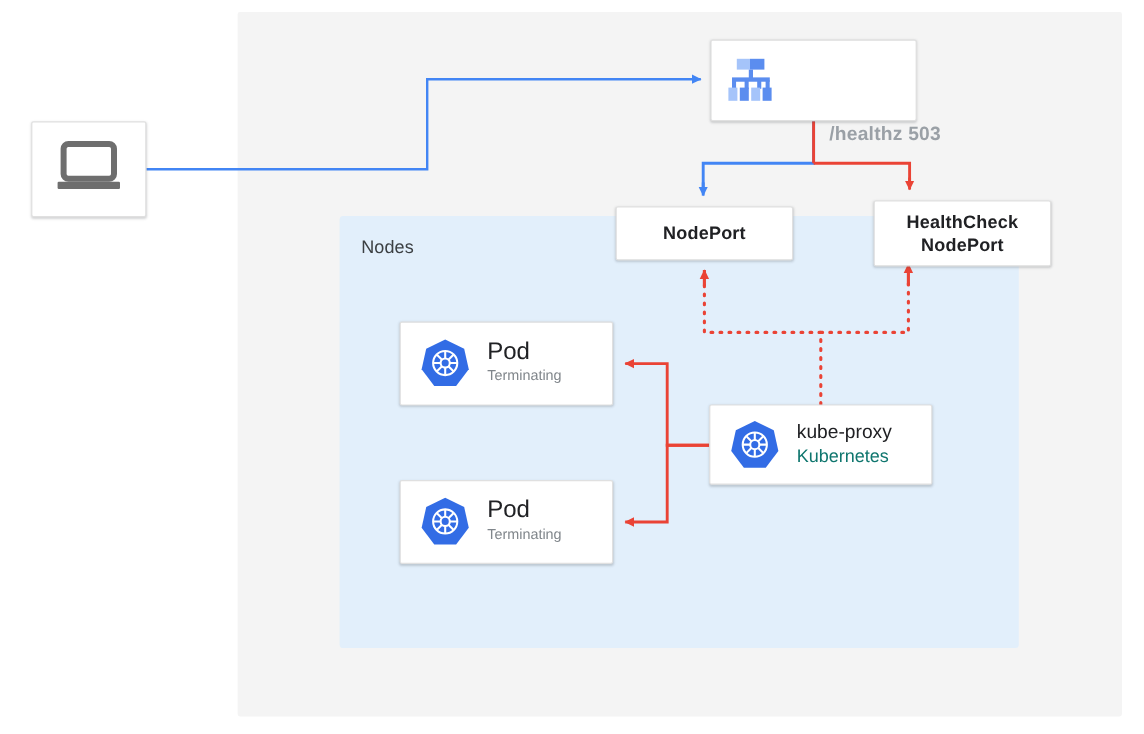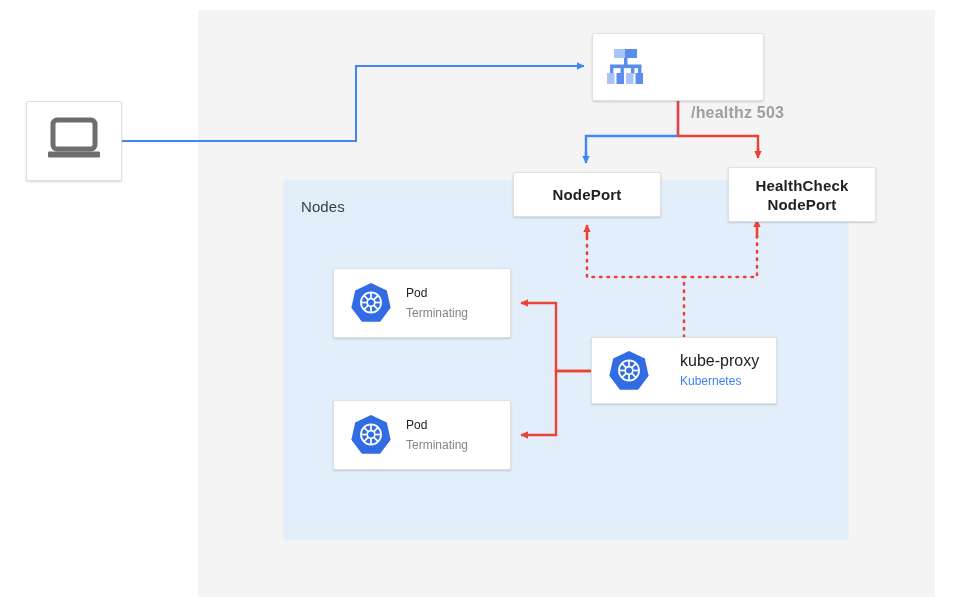--- a/index.html
+++ b/index.html
@@ -122,44 +122,43 @@
     height: 70px;
     display: flex;
     align-items: center;
     padding-left: 14px;
   }
   .pod-card.pod-1 { top: 268px; }
   .pod-card.pod-2 { top: 400px; }
   .k8s-icon { width: 46px; height: 46px; flex: 0 0 auto; }
   .pod-text { margin-left: 12px; }
   .pod-title {
-    font-size: 12px;
+    font-size: 20px;
     color: #202124;
     line-height: 20px;
   }
   .pod-sub {
     font-size: 12px;
     color: #80868b;
     line-height: 20px;
   }
 
   
   .kp-card {
     left: 591px;
     top: 337px;
     width: 186px;
     height: 67px;
     display: flex;
     align-items: center;
     padding-left: 14px;
-    gap: 16px;
   }
   .kp-text { margin-left: 12px; }
   .kp-title { font-size: 16px; color: #202124; line-height: 20px; }
-  .kp-sub { font-size: 12px; color: #3b82f6; line-height: 20px; }
+  .kp-sub { font-size: 15px; color: #0f766e; line-height: 20px; }
 
   
   .healthz-label {
     position: absolute;
     left: 691px;
     top: 104px;
     font-size: 16px;
     font-weight: bold;
     color: #9aa0a6;
     letter-spacing: 0.2px;

